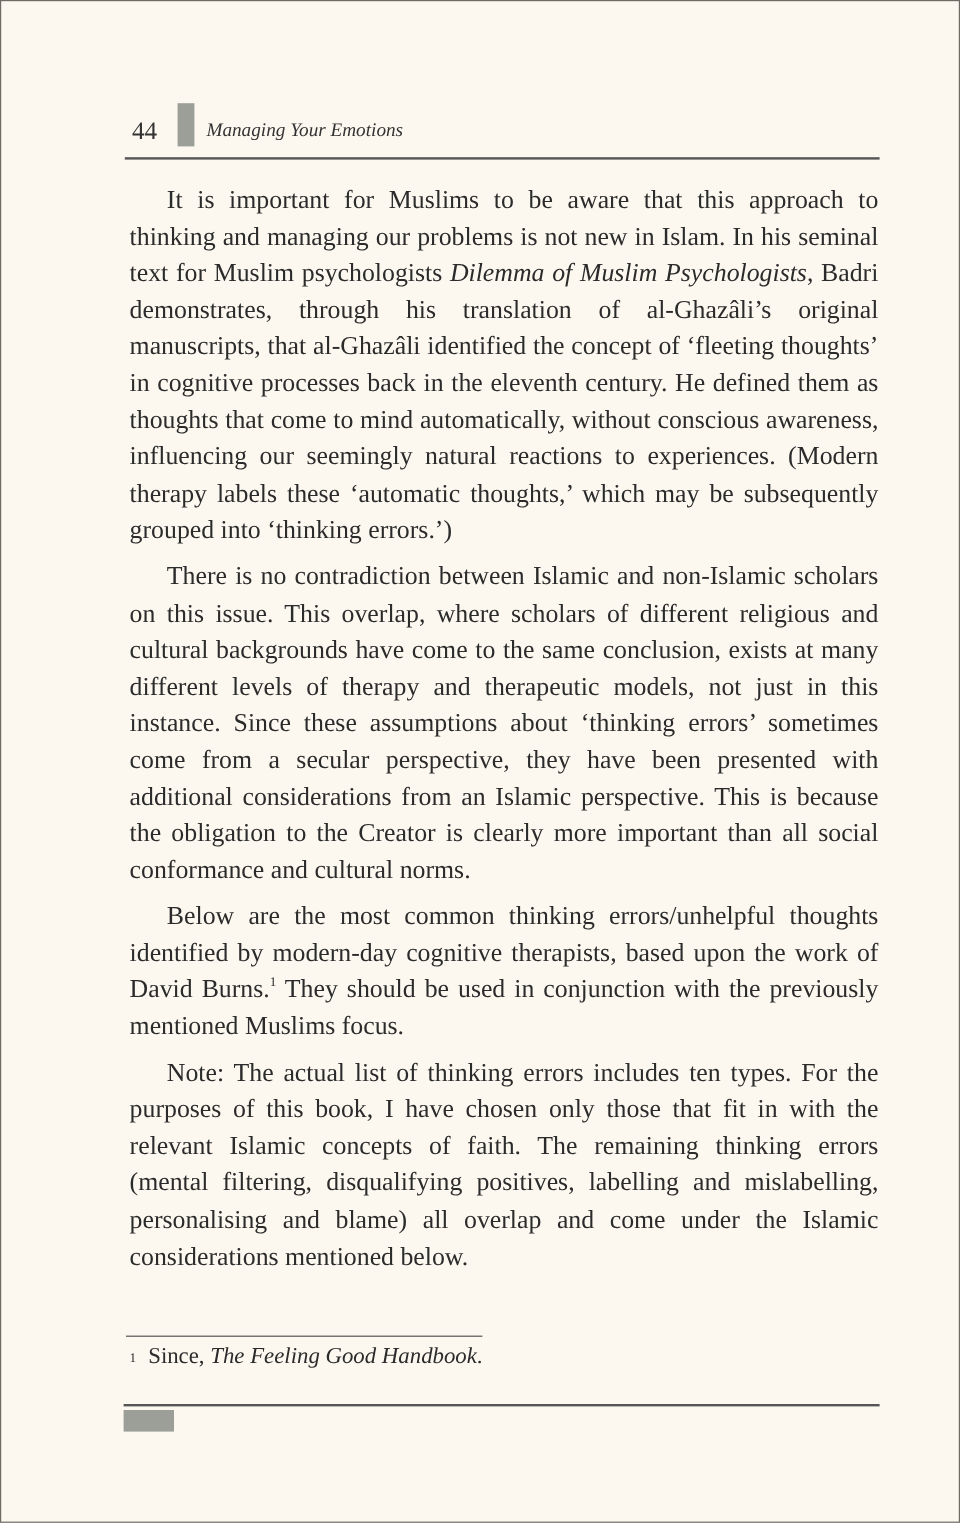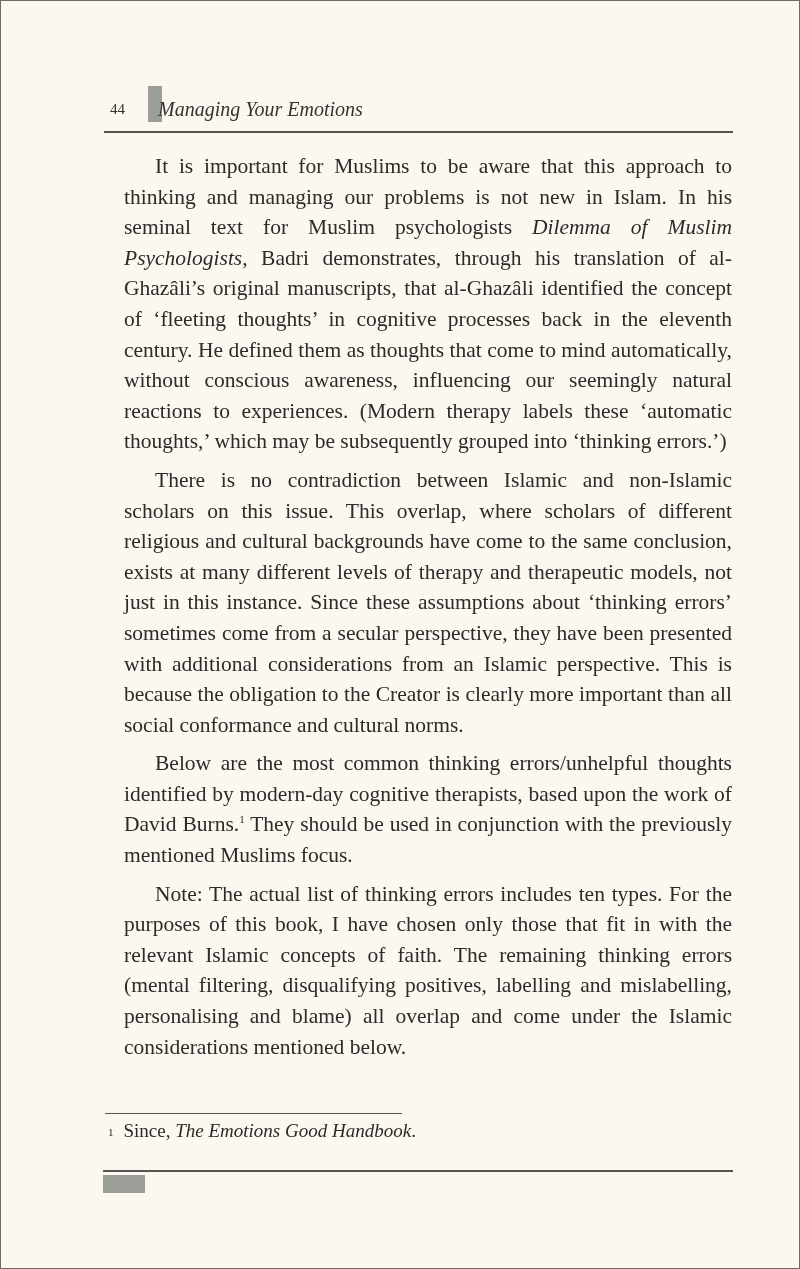--- a/index.html
+++ b/index.html
@@ -1,25 +1,25 @@
 <!DOCTYPE html>
 <html><head>
 <meta charset="utf-8">
 <style>
   html, body { margin:0; padding:0; }
   body { width:800px; height:1269px; background:#fcf8ef; position:relative; overflow:hidden;
          font-family:"Liberation Serif", "DejaVu Serif", serif; color:#2b2b2b; }
   .frame { position:absolute; left:0; top:0; width:798px; height:1267px; border:1px solid #6e6a64; }
   .header { position:absolute; left:110px; top:96px; width:622px; height:34px; }
-  .page-num { position:absolute; left:0; top:0; font-size:15px; line-height:26px; color:#333; }
+  .page-num { position:absolute; left:0; top:0; font-size:21px; line-height:26px; color:#333; }
   .header-block { position:absolute; left:38px; top:-10px; width:14px; height:36px; background:#9c9e98; }
-  .running-title { position:absolute; left:48px; top:0; font-size:20px; font-style:italic; line-height:26px; color:#333; }
+  .running-title { position:absolute; left:62px; top:0; font-size:16px; font-style:italic; line-height:26px; color:#333; }
   .header-rule { position:absolute; left:104px; top:131px; width:629px; height:1.5px; background:#555; }
   .body-text { position:absolute; left:108px; top:151px; width:624px; font-size:21.5px; line-height:30.6px; text-align:justify; }
-  .body-text p { margin:0 0 8px 16px; text-indent:31px; }
+  .body-text p { margin:0 0 8px 0; text-indent:31px; }
   .body-text sup { font-size:11px; vertical-align:top; line-height:1; position:relative; top:5px; }
   .fn-rule { position:absolute; left:105px; top:1113px; width:297px; height:1.3px; background:#555; }
   .footnote { position:absolute; left:108px; top:1117px; font-size:19px; line-height:28px; }
   .footnote .mark { font-size:11px; vertical-align:top; position:relative; top:1px; margin-right:10px; }
   .footer-rule { position:absolute; left:103px; top:1170px; width:630px; height:1.5px; background:#555; }
   .footer-block { position:absolute; left:103px; top:1175px; width:42px; height:18px; background:#9c9e98; }
 </style>
 </head>
 <body>
 
@@ -34,17 +34,17 @@
 
 <div class="body-text" id="body-text">
     <p><span>It is important for Muslims to be aware that this approach to thinking and managing our problems is not new in Islam. In his seminal text for Muslim psychologists </span><i>Dilemma of Muslim Psychologists</i><span>, Badri demonstrates, through his translation of al-Ghazâli’s original manuscripts, that al-Ghazâli identified the concept of ‘fleeting thoughts’ in cognitive processes back in the eleventh century. He defined them as thoughts that come to mind automatically, without conscious awareness, influencing our seemingly natural reactions to experiences. (Modern therapy labels these ‘automatic thoughts,’ which may be subsequently grouped into ‘thinking errors.’)</span></p>
     <p><span>There is no contradiction between Islamic and non-Islamic scholars on this issue. This overlap, where scholars of different religious and cultural backgrounds have come to the same conclusion, exists at many different levels of therapy and therapeutic models, not just in this instance. Since these assumptions about ‘thinking errors’ sometimes come from a secular perspective, they have been presented with additional considerations from an Islamic perspective. This is because the obligation to the Creator is clearly more important than all social conformance and cultural norms.</span></p>
     <p><span>Below are the most common thinking errors/unhelpful thoughts identified by modern-day cognitive therapists, based upon the work of David Burns.</span><sup>1</sup><span> They should be used in conjunction with the previously mentioned Muslims focus.</span></p>
     <p><span>Note: The actual list of thinking errors includes ten types. For the purposes of this book, I have chosen only those that fit in with the relevant Islamic concepts of faith. The remaining thinking errors (mental filtering, disqualifying positives, labelling and mislabelling, personalising and blame) all overlap and come under the Islamic considerations mentioned below.</span></p>
   </div>
 
 <div class="fn-rule"></div>
 <div class="footnote">
-  <span class="mark">1</span><span>Since, </span><i>The Emotions Good Handbook</i><span>.</span>
+  <span class="mark">1</span><span>Since, </span><i>The Feeling Good Handbook</i><span>.</span>
 </div>
 
 <div class="footer-rule"></div>
 <div class="footer-block"></div>
 
 </body></html>

